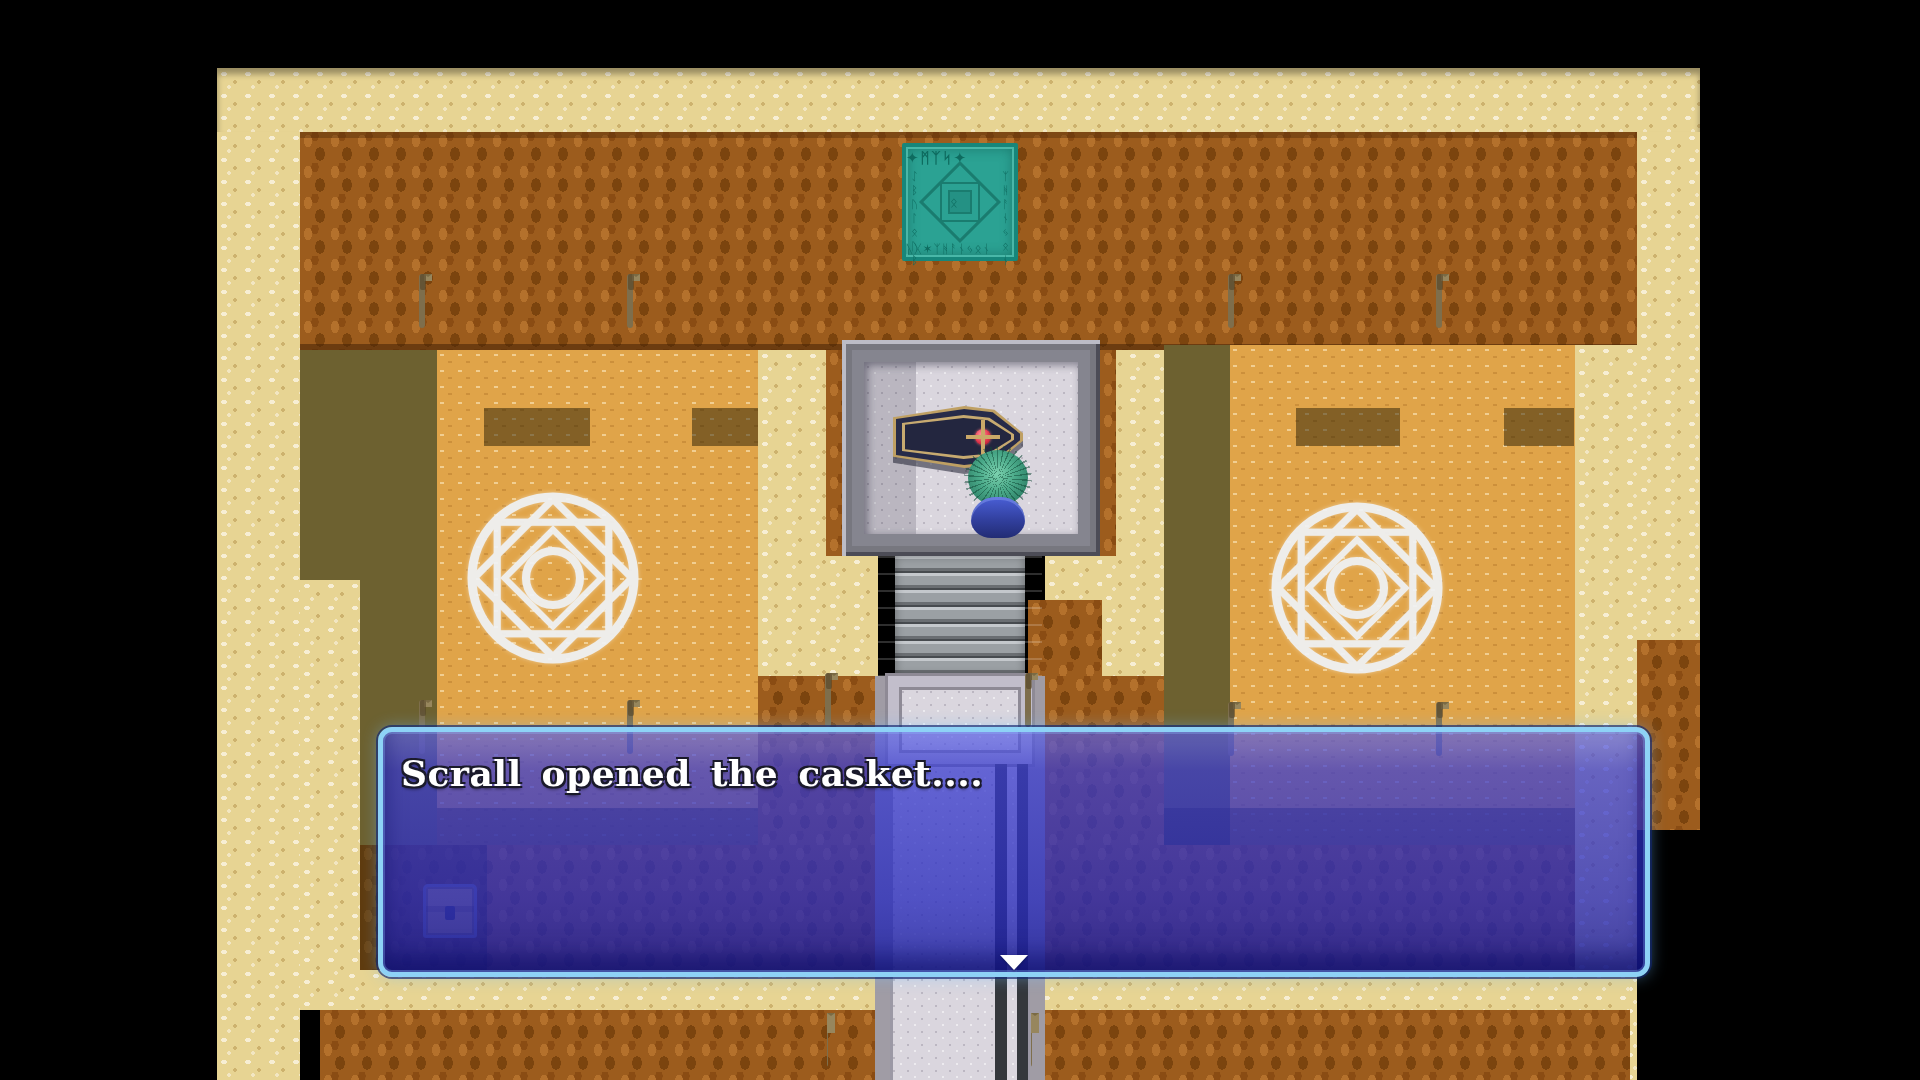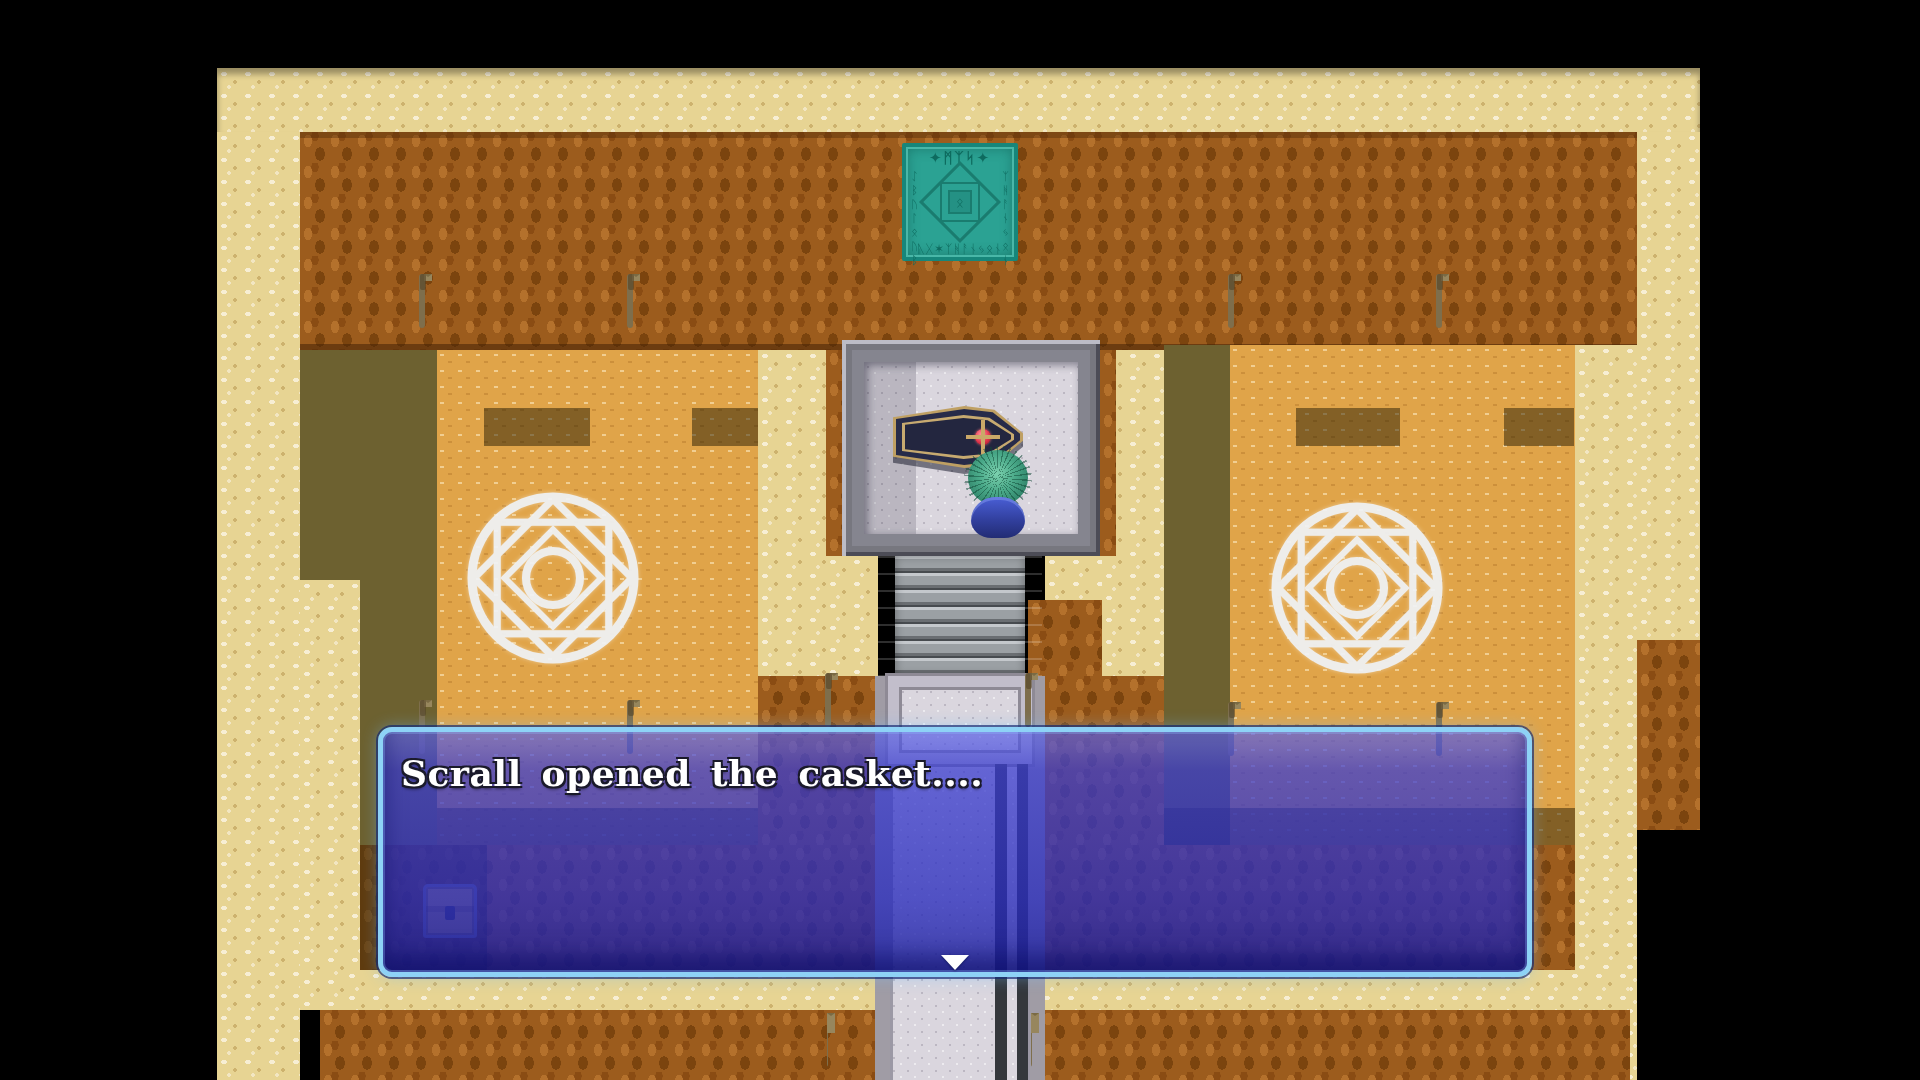--- a/index.html
+++ b/index.html
@@ -88,21 +88,21 @@
   }
   .corridor{border-left:15px solid #a09ca5;border-right:15px solid #a09ca5;
     box-shadow:inset 3px 0 0 rgba(60,60,80,.4), inset -3px 0 0 rgba(60,60,80,.4);}
   .darkstrip{background:#34373c;}
   .landing{border:11px solid #c2becb;box-shadow:inset 0 0 0 3px #8e8a95, 0 0 0 3px #8e8a95;}
 
   
   .glyph-tile{
     background:#2ba293;border:4px solid #17867a;border-radius:2px;
     box-shadow:inset 0 0 0 2px #49b7a8, inset 0 0 14px rgba(0,60,50,.45);
-    color:#0e6b5f;font-family:"DejaVu Sans",sans-serif;text-align:center;
+    color:#0e6b5f;font-family:"DejaVu Sans",sans-serif;
   }
   .glyph-tile .hdr{top:2px;left:0;right:0;font-size:15px;letter-spacing:2px;font-weight:bold;}
   .glyph-tile .colL,.glyph-tile .colR{top:24px;bottom:18px;writing-mode:vertical-rl;
     text-orientation:upright;font-size:11px;letter-spacing:3px;line-height:1;}
   .glyph-tile .colL{left:3px;} .glyph-tile .colR{right:3px;}
   .glyph-tile .bot{bottom:1px;left:0;right:0;font-size:12px;letter-spacing:1px;}
   .glyph-tile .d1{left:50%;top:50%;width:58px;height:58px;margin:-29px 0 0 -29px;
     border:3px solid #1a7c6f;transform:rotate(45deg);}
   .glyph-tile .d2{left:50%;top:50%;width:40px;height:40px;margin:-20px 0 0 -20px;border:2px solid #1a7c6f;}
   .glyph-tile .d3{left:50%;top:50%;width:24px;height:24px;margin:-12px 0 0 -12px;
@@ -315,18 +315,18 @@
 
   <div class="pillar stub" style="left:827px;top:1013px;height:67px;width:62px;">
       <div class="cap"></div>
       <div class="body" style="min-height:20px;"></div>
     </div>
   <div class="pillar stub" style="left:1031px;top:1013px;height:67px;width:62px;">
       <div class="cap"></div>
       <div class="body" style="min-height:20px;"></div>
     </div>
 
-  <div class="dialog" style="left:378px;top:727px;width:1154px;height:250px;">
+  <div class="dialog" style="left:378px;top:727px;width:1272px;height:250px;">
     <div class="dialog-text">Scrall opened the casket....</div>
     <div class="pause-arrow"></div>
   </div>
 
 </div>
 
 </body></html>

